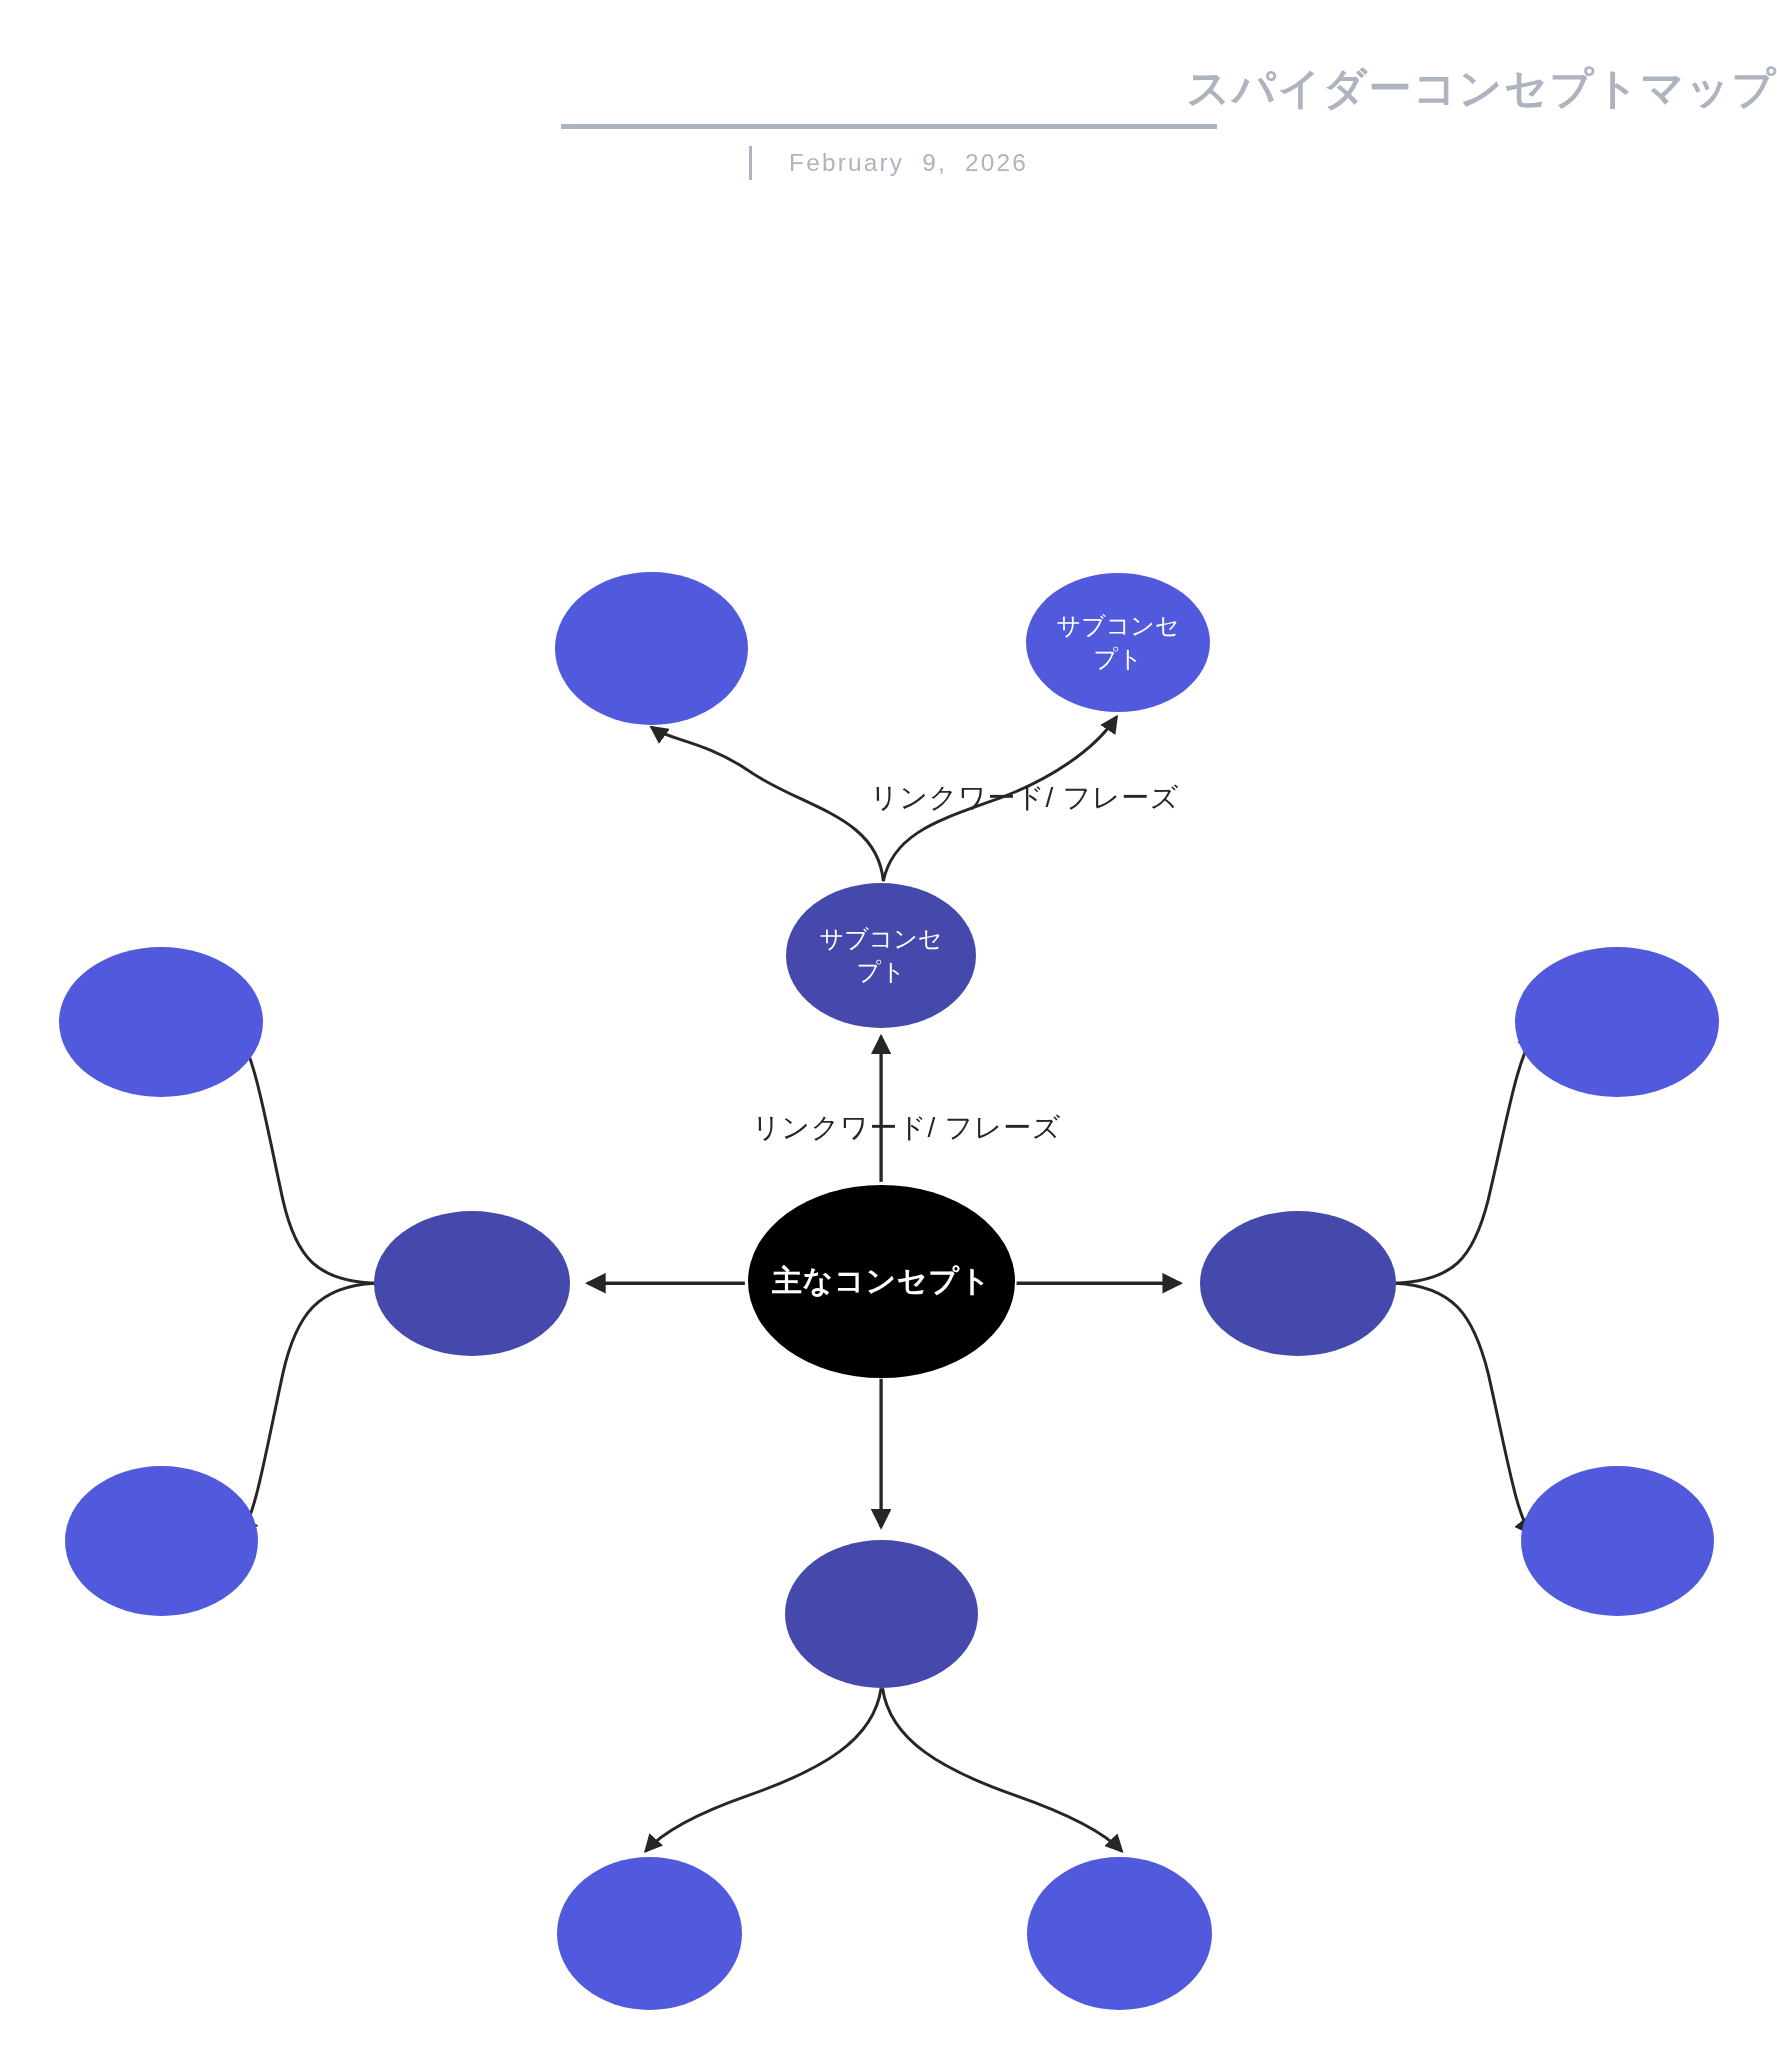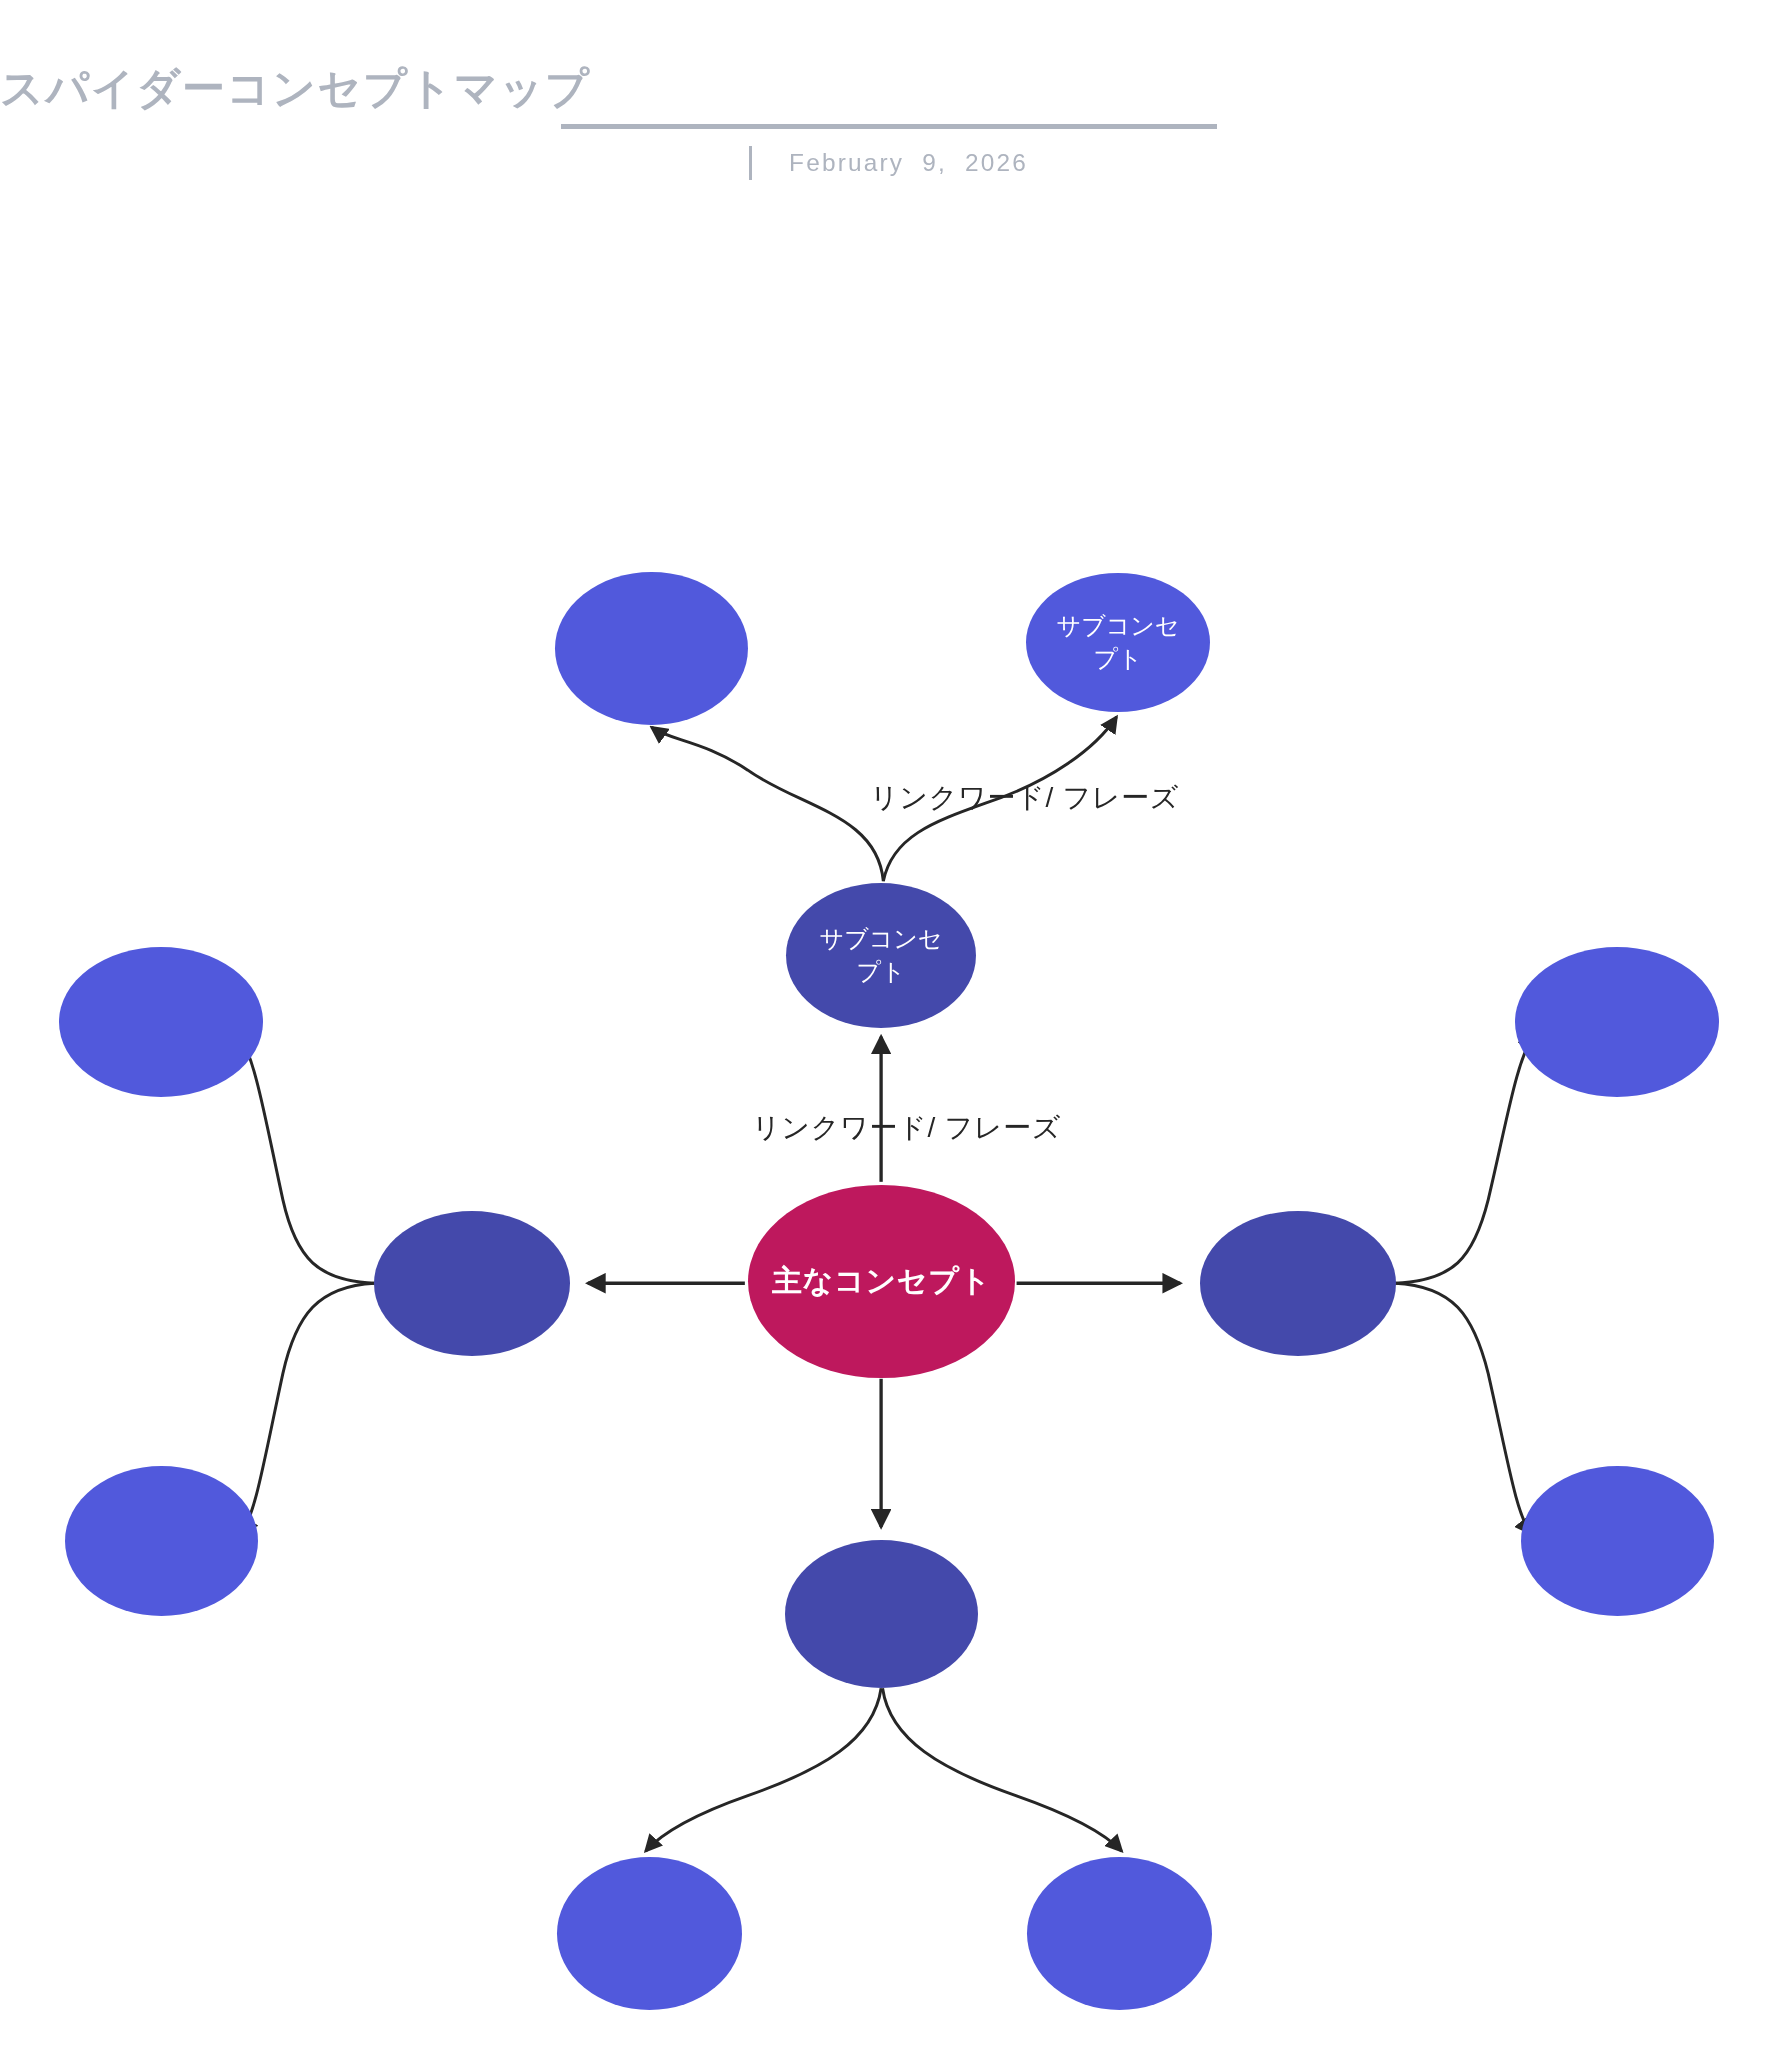--- a/index.html
+++ b/index.html
@@ -20,21 +20,21 @@
     height: 2066px;
     background: #ffffff;
   }
 
   
   .header {
     position: absolute;
     top: 0;
     left: 0;
     width: 1777px;
-    text-align: left;
+    text-align: right;
     padding-top: 65px;
   }
   .header-title {
     font-size: 43px;
     font-weight: bold;
     color: #aeb4bf;
     letter-spacing: 1.5px;
     line-height: 1.1;
     margin: 0 auto;
     display: block;
@@ -159,21 +159,21 @@
 
       <path d="M 1884 1733 C 1962 1730 1990 1700 2010 1620 C 2036 1510 2048 1432 2072 1397" stroke="#262626" stroke-width="4" fill="none" marker-end="url(#arrow)"></path>
 
       <path d="M 1884 1733 C 1962 1737 1990 1775 2010 1855 C 2037 1975 2048 2046 2068 2071" stroke="#262626" stroke-width="4" fill="none" marker-end="url(#arrow)"></path>
 
       <path d="M 1190 2280 C 1180 2350 1110 2390 1010 2425 C 930 2453 890 2480 872 2500" stroke="#262626" stroke-width="4" fill="none" marker-end="url(#arrow)"></path>
 
       <path d="M 1192 2280 C 1202 2350 1272 2390 1372 2425 C 1452 2453 1496 2480 1515 2500" stroke="#262626" stroke-width="4" fill="none" marker-end="url(#arrow)"></path>
     </svg>
 
-    <div class="node node-main" style="left:748px; top:1185px; width:267px; height:193px; background:#be185d;">
+    <div class="node node-main" style="left:748px; top:1185px; width:267px; height:193px; background:#000000;">
       <span class="node-label">主なコンセプト</span>
     </div>
 
     <div class="node node-sub" style="left:786px; top:883px; width:190px; height:145px; background:#4449ab;">
       <span class="node-label">サブコンセプト</span>
     </div>
 
     <div class="node node-sub" style="left:1026px; top:573px; width:184px; height:139px; background:#5159dc;">
       <span class="node-label">サブコンセプト</span>
     </div>

